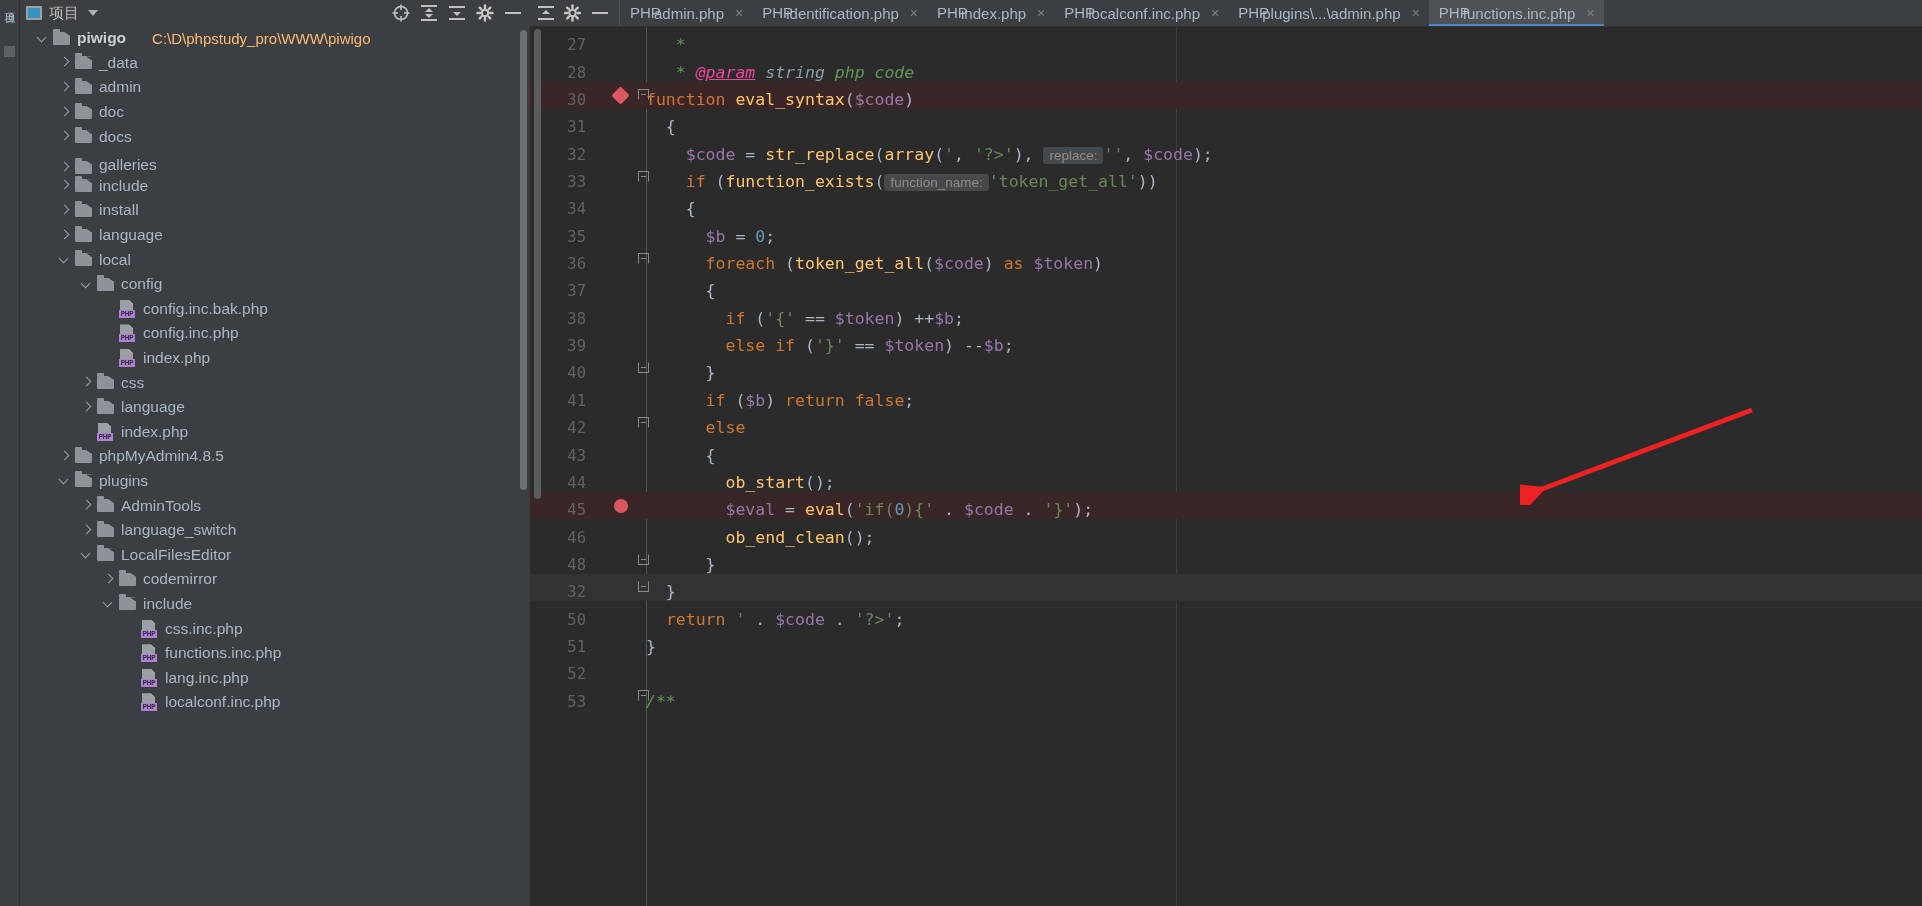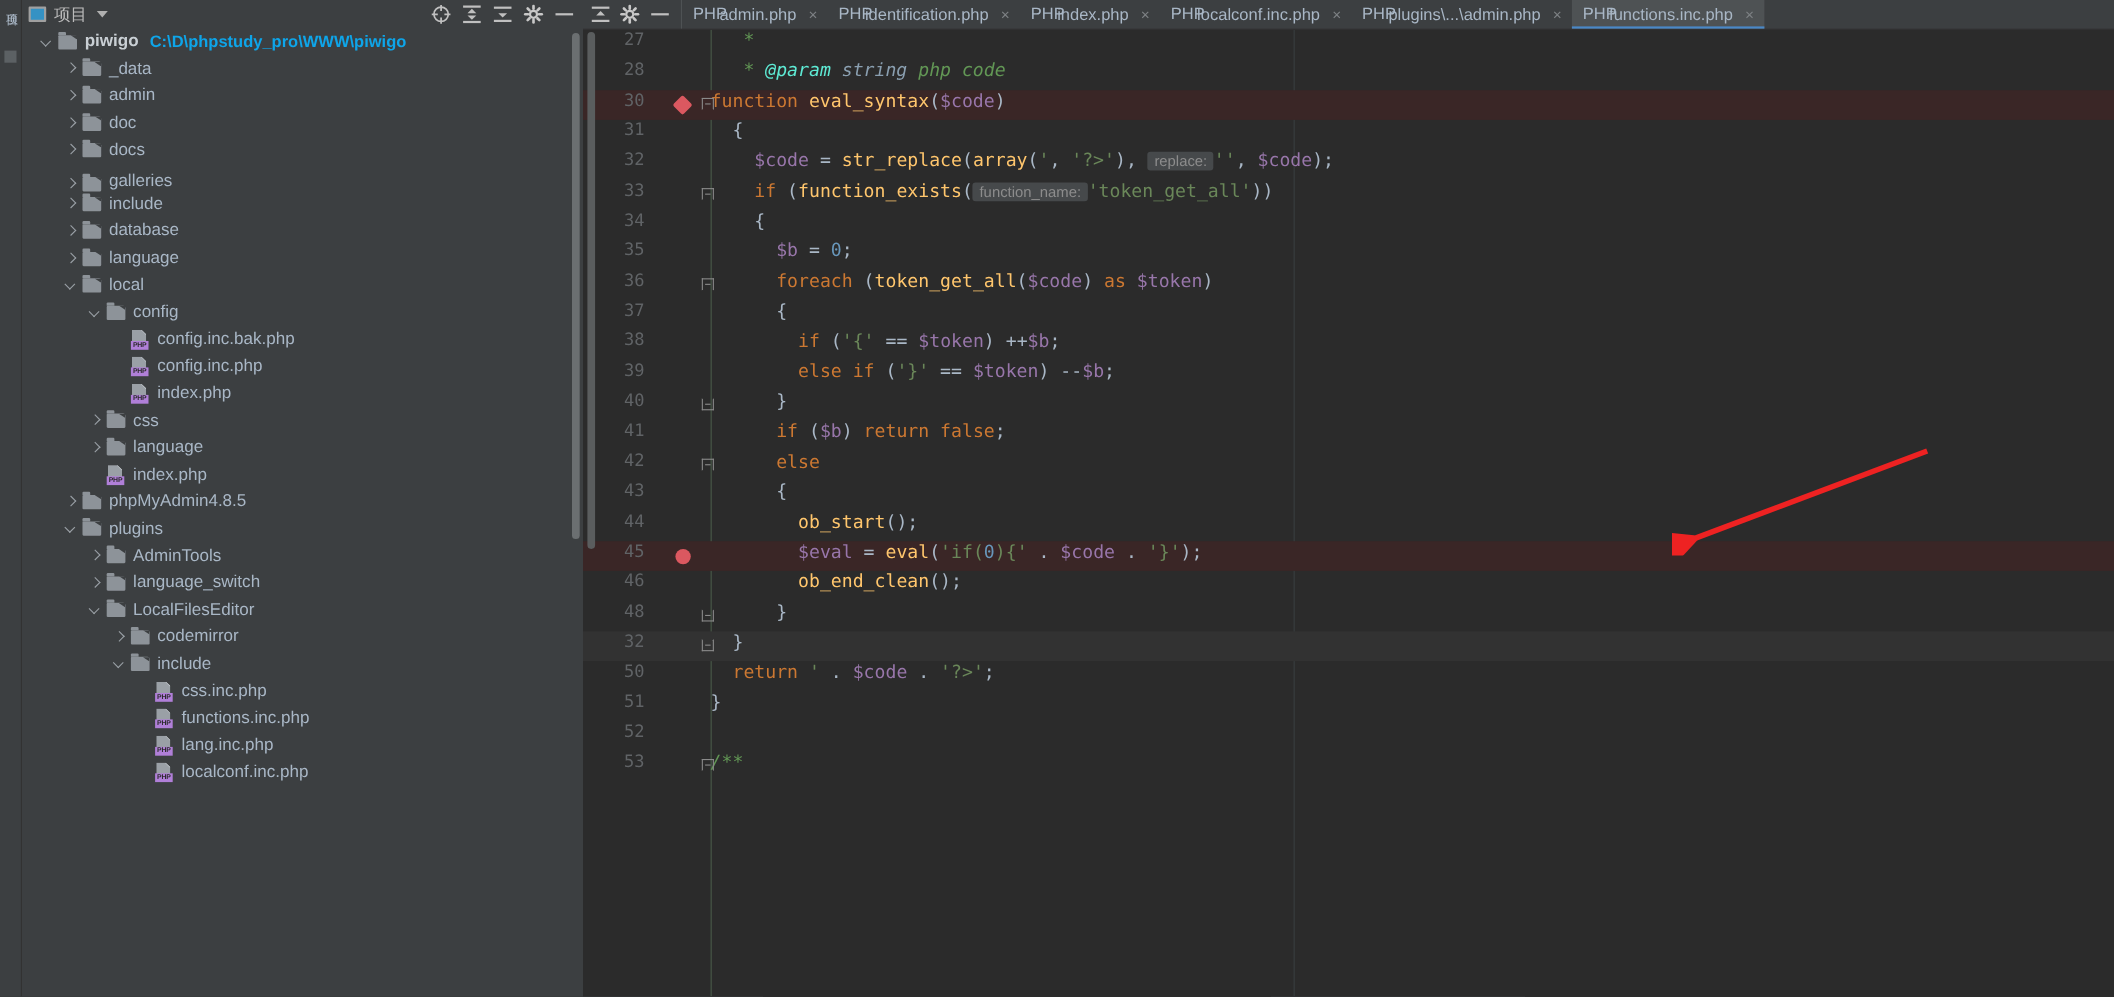--- a/index.html
+++ b/index.html
@@ -90,21 +90,21 @@
     clip-path: polygon(0 0, 100% 100%, 100% 0);
   }
   .row .phpfile .badge {
     position: absolute; left: 0; bottom: 0; width: 16px; height: 8px;
     background: #b07fd8; color: #2b2b2b; font-size: 6.3px;
     font-family: "Liberation Sans", sans-serif; font-weight: bold;
     line-height: 8px; text-align: center; letter-spacing: -0.2px;
   }
   .row .lbl { color: #a9b7c6; }
   .row .lbl.rootname { font-weight: bold; color: #c9cfd4; }
-  .row .path { color: #0ea5e9; margin-left: 10px; font-size: 15px; font-weight: bold; }
+  .row .path { color: #fdba74; margin-left: 26px; font-size: 15px; }
 
   
   #projscroll {
     position: absolute; right: 3px; top: 30px; width: 7px; height: 460px;
     background: #6b6f71; border-radius: 4px;
   }
 
   
   #editor { flex: 1; height: 906px; background: #2b2b2b; position: relative; }
   #tabbar { height: 27px; background: #3c3f41; display: flex; align-items: stretch;
@@ -125,21 +125,21 @@
   .tab .close { color: #7d8184; font-size: 14px; margin-left: 4px; }
 
   
   #codewrap { position: absolute; top: 27px; left: 0; right: 0; bottom: 0;
               background: #2b2b2b; overflow: hidden; }
   #editorscroll {
     position: absolute; left: 4px; top: 2px; width: 7px; height: 470px;
     background: #5a5d5e; border-radius: 4px; z-index: 5;
   }
   .cline {
-    position: relative; height: 27.35px; display: flex; align-items: flex-start;
+    position: relative; height: 27.35px; display: flex; align-items: flex-end;
     font-family: "DejaVu Sans Mono", monospace; font-size: 16.5px;
     white-space: pre;
   }
   .cline.hl  { background: #3a2626; }
   .cline.hl2 { background: #323232; }
   .gutterno {
     width: 66px; flex: 0 0 66px; text-align: right; padding-right: 10px;
     color: #606366; font-size: 15.5px; font-family: "DejaVu Sans Mono", monospace;
   }
   .gmark { width: 50px; flex: 0 0 50px; position: relative; height: 27.35px; }
@@ -170,21 +170,21 @@
   
   .vguide { position: absolute; top: 0; bottom: 0; width: 1px; background: #3a3f41; }
 
   
   .kw   { color: #cc7832; }
   .fn   { color: #ffc66d; }
   .var  { color: #9876aa; }
   .str  { color: #6a8759; }
   .num  { color: #6897bb; }
   .cmt  { color: #629755; font-style: italic; }
-  .doctag { color: #5eead4; font-style: italic; }
+  .doctag { color: #ec4899; font-style: italic; text-decoration: underline; }
   .docparam { color: #8a9fb0; font-style: italic; }
   .plain { color: #a9b7c6; }
   .hint {
     background: #46494b; color: #8c8c8c; font-size: 13.5px;
     padding: 1px 6px; border-radius: 3px;
     font-family: "Liberation Sans", sans-serif;
   }
 
   
   #arrow { position: absolute; left: 990px; top: 405px; width: 240px; height: 100px;
@@ -293,21 +293,21 @@
             <span class="lbl">galleries</span>
           </div>
           <div class="row" style="padding-left: 38px;">
             <span class="arrow collapsed"></span>
             <span class="folder"></span>
             <span class="lbl">include</span>
           </div>
           <div class="row" style="padding-left: 38px;">
             <span class="arrow collapsed"></span>
             <span class="folder"></span>
-            <span class="lbl">database</span>
+            <span class="lbl">install</span>
           </div>
           <div class="row" style="padding-left: 38px;">
             <span class="arrow collapsed"></span>
             <span class="folder"></span>
             <span class="lbl">language</span>
           </div>
           <div class="row" style="padding-left: 38px;">
             <span class="arrow expanded"></span>
             <span class="folder"></span>
             <span class="lbl">local</span>

